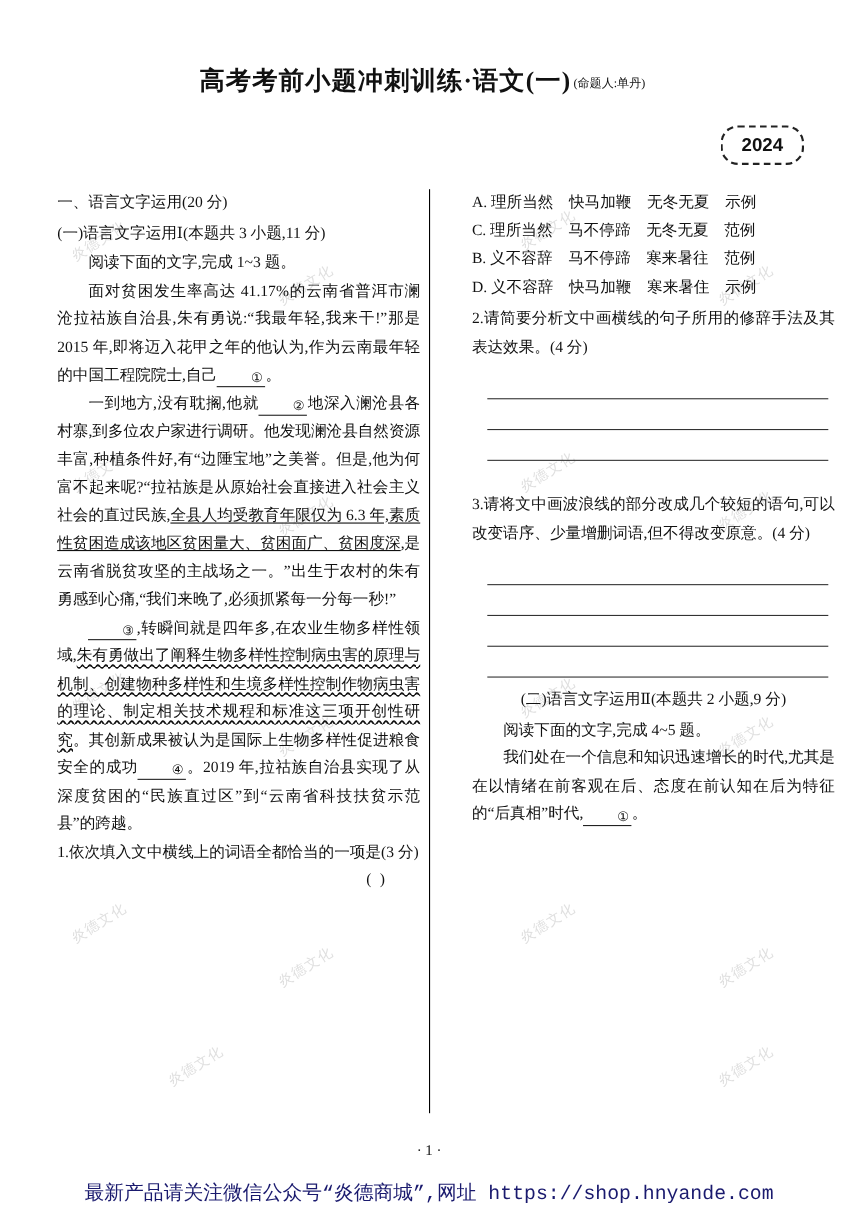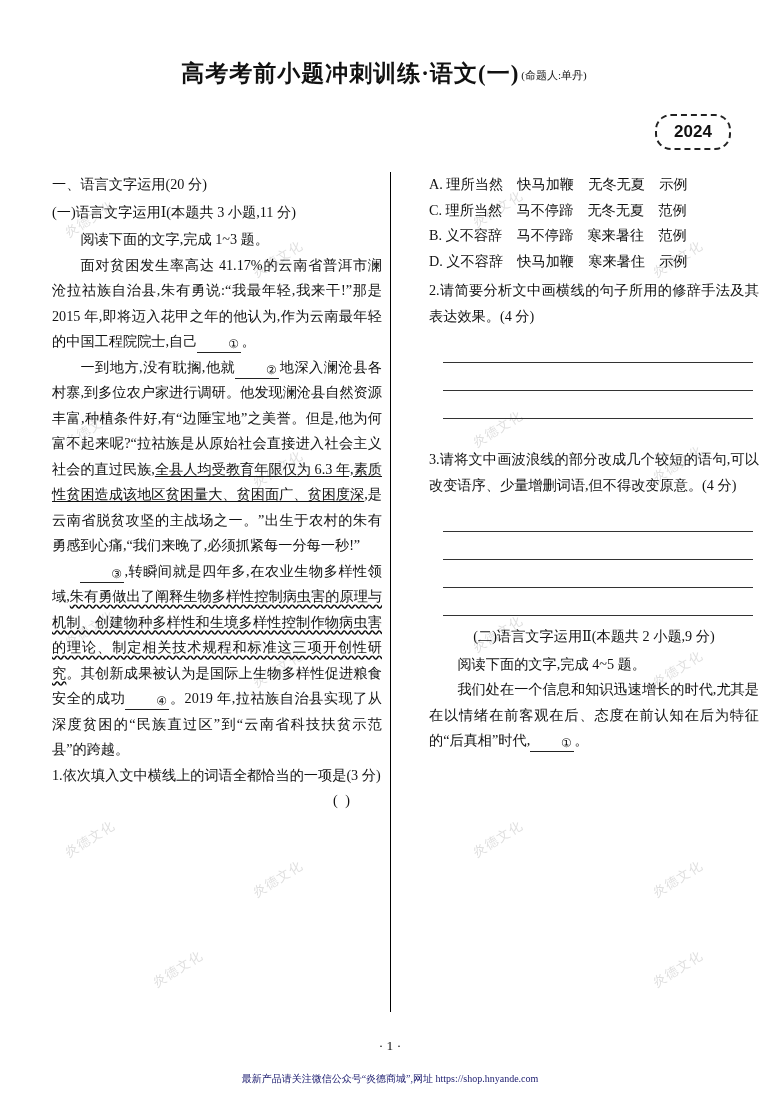--- a/index.html
+++ b/index.html
@@ -166,23 +166,23 @@
     left: 0; top: 1038px;
     width: 780px;
     text-align: center;
     font-size: 13.5px;
   }
   .footer-note {
     position: absolute;
     left: 0; top: 1072px;
     width: 780px;
     text-align: center;
-    font-size: 10px;
+    font-size: 18px;
     color: #1a1a6e;
-    font-family: Liberation Serif, serif;
+    font-family: Liberation Mono, monospace;
   }
 </style>
 </head>
 <body>
 
 <div class="page">
 
   <div id="wm-layer">
       <div class="wm" style="left: 62px; top: 210px;">炎德文化</div>
       <div class="wm" style="left: 250px; top: 250px;">炎德文化</div>

